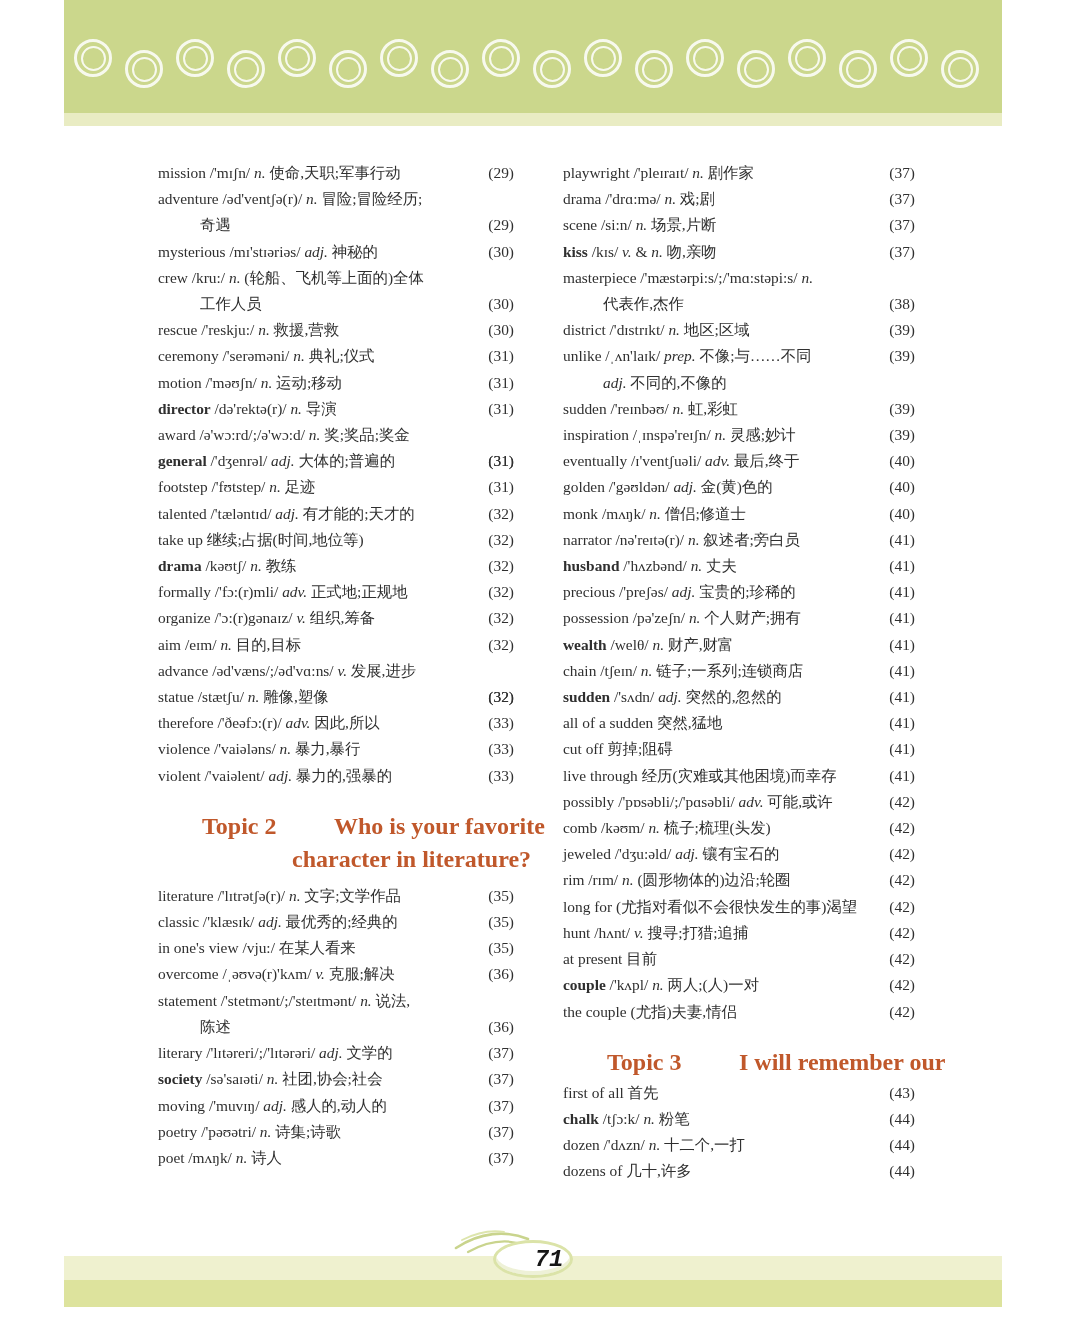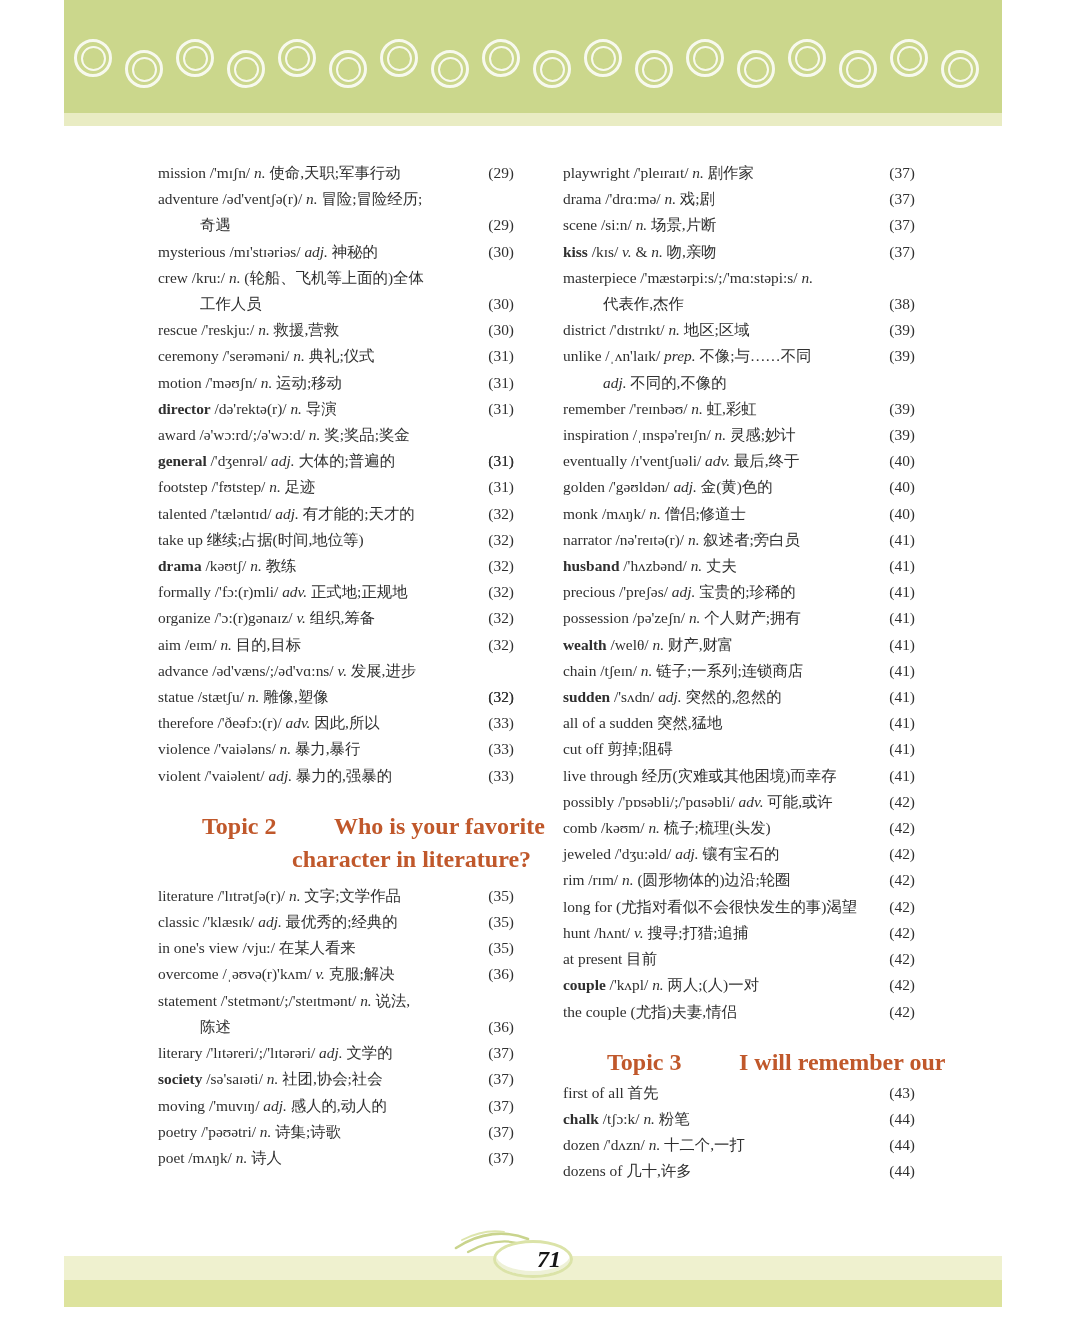--- a/index.html
+++ b/index.html
@@ -56,21 +56,21 @@
   .swoosh{position:absolute;left:452px;top:1226px;width:84px;height:30px;}
   .badge{
     position:absolute;left:493px;top:1240px;width:80px;height:38px;
     background:#ffffff;border:3px solid var(--badge_border,#dbe3a8);
     border-radius:50%;box-sizing:border-box;
     display:flex;align-items:center;justify-content:center;z-index:5;
     box-shadow:inset 0 -4px 0 rgba(205,216,140,.35);
   }
   .badge-num{
     font-weight:bold;font-style:italic;font-size:24px;color:#161616;
-    font-family:Liberation Serif, serif;
+    font-family:Liberation Mono, monospace;
     margin-left:32px;
   }
 </style>
 </head>
 <body>
 
 <div class="top-band" id="topBand">
     <div class="ring" style="left: 10px; top: 39px;">
       <div class="ring-inner"></div>
     </div>
@@ -172,21 +172,21 @@
 <div class="glossary-col col-right" id="colRight">
     <div class="line"><span class="segs"><span class="s-p">playwright /'pleɪraɪt/ </span><span class="s-i">n.</span><span class="s-p"> 剧作家</span></span><span class="pageno">(37)</span></div>
     <div class="line"><span class="segs"><span class="s-p">drama /'drɑ:mə/ </span><span class="s-i">n.</span><span class="s-p"> 戏;剧</span></span><span class="pageno">(37)</span></div>
     <div class="line"><span class="segs"><span class="s-p">scene /si:n/ </span><span class="s-i">n.</span><span class="s-p"> 场景,片断</span></span><span class="pageno">(37)</span></div>
     <div class="line"><span class="segs"><span class="s-b">kiss</span><span class="s-p"> /kɪs/ </span><span class="s-i">v.</span><span class="s-p"> &amp; </span><span class="s-i">n.</span><span class="s-p"> 吻,亲吻</span></span><span class="pageno">(37)</span></div>
     <div class="line"><span class="segs"><span class="s-p">masterpiece /'mæstərpi:s/;/'mɑ:stəpi:s/ </span><span class="s-i">n.</span></span></div>
     <div class="line" style="padding-left: 40px;"><span class="segs"><span class="s-p">代表作,杰作</span></span><span class="pageno">(38)</span></div>
     <div class="line"><span class="segs"><span class="s-p">district /'dɪstrɪkt/ </span><span class="s-i">n.</span><span class="s-p"> 地区;区域</span></span><span class="pageno">(39)</span></div>
     <div class="line"><span class="segs"><span class="s-p">unlike /ˌʌn'laɪk/ </span><span class="s-i">prep.</span><span class="s-p"> 不像;与……不同</span></span><span class="pageno">(39)</span></div>
     <div class="line" style="padding-left: 40px;"><span class="segs"><span class="s-i">adj.</span><span class="s-p"> 不同的,不像的</span></span></div>
-    <div class="line"><span class="segs"><span class="s-p">remember /'reɪnbəʊ/ </span><span class="s-i">n.</span><span class="s-p"> 虹,彩虹</span></span><span class="pageno">(39)</span></div>
+    <div class="line"><span class="segs"><span class="s-p">sudden /'reɪnbəʊ/ </span><span class="s-i">n.</span><span class="s-p"> 虹,彩虹</span></span><span class="pageno">(39)</span></div>
     <div class="line"><span class="segs"><span class="s-p">inspiration /ˌɪnspə'reɪʃn/ </span><span class="s-i">n.</span><span class="s-p"> 灵感;妙计</span></span><span class="pageno">(39)</span></div>
     <div class="line"><span class="segs"><span class="s-p">eventually /ɪ'ventʃuəli/ </span><span class="s-i">adv.</span><span class="s-p"> 最后,终于</span></span><span class="pageno">(40)</span></div>
     <div class="line"><span class="segs"><span class="s-p">golden /'gəʊldən/ </span><span class="s-i">adj.</span><span class="s-p"> 金(黄)色的</span></span><span class="pageno">(40)</span></div>
     <div class="line"><span class="segs"><span class="s-p">monk /mʌŋk/ </span><span class="s-i">n.</span><span class="s-p"> 僧侣;修道士</span></span><span class="pageno">(40)</span></div>
     <div class="line"><span class="segs"><span class="s-p">narrator /nə'reɪtə(r)/ </span><span class="s-i">n.</span><span class="s-p"> 叙述者;旁白员</span></span><span class="pageno">(41)</span></div>
     <div class="line"><span class="segs"><span class="s-b">husband</span><span class="s-p"> /'hʌzbənd/ </span><span class="s-i">n.</span><span class="s-p"> 丈夫</span></span><span class="pageno">(41)</span></div>
     <div class="line"><span class="segs"><span class="s-p">precious /'preʃəs/ </span><span class="s-i">adj.</span><span class="s-p"> 宝贵的;珍稀的</span></span><span class="pageno">(41)</span></div>
     <div class="line"><span class="segs"><span class="s-p">possession /pə'zeʃn/ </span><span class="s-i">n.</span><span class="s-p"> 个人财产;拥有</span></span><span class="pageno">(41)</span></div>
     <div class="line"><span class="segs"><span class="s-b">wealth</span><span class="s-p"> /welθ/ </span><span class="s-i">n.</span><span class="s-p"> 财产,财富</span></span><span class="pageno">(41)</span></div>
     <div class="line"><span class="segs"><span class="s-p">chain /tʃeɪn/ </span><span class="s-i">n.</span><span class="s-p"> 链子;一系列;连锁商店</span></span><span class="pageno">(41)</span></div>

